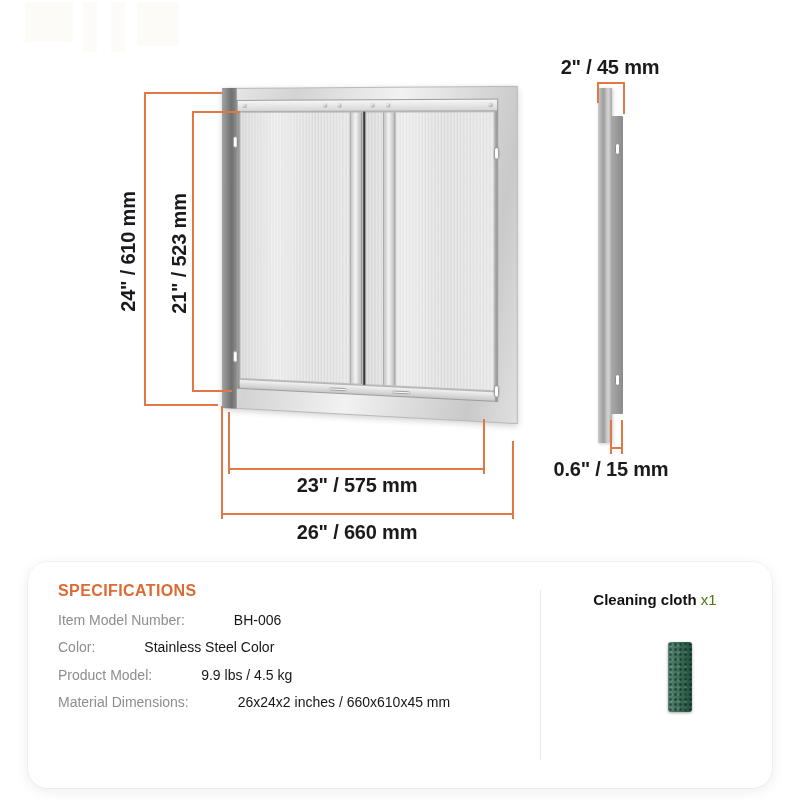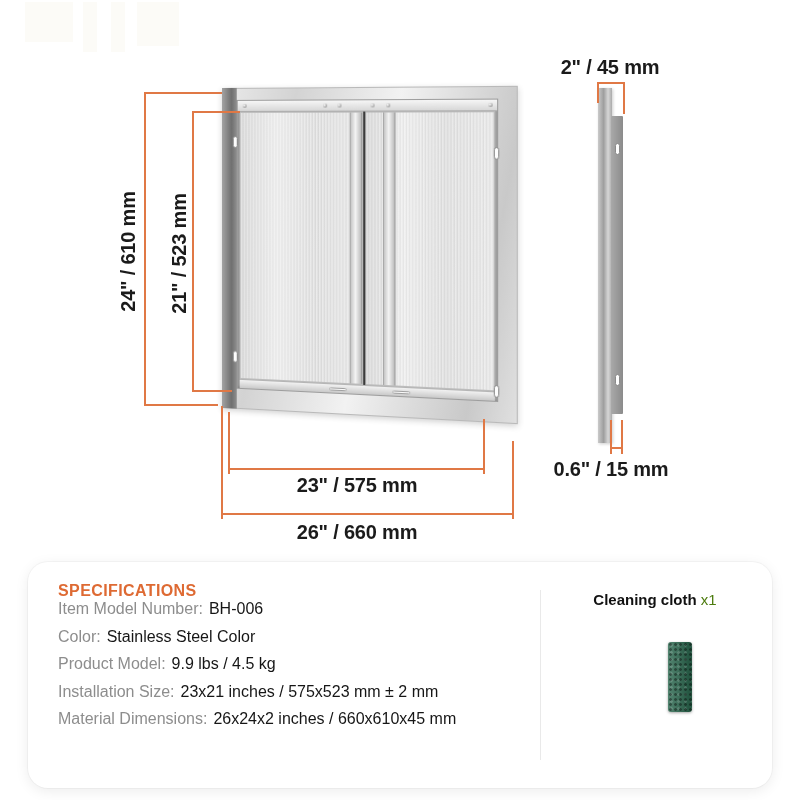--- a/index.html
+++ b/index.html
@@ -60,21 +60,21 @@
   .side-panel { position:absolute; left:611px; top:116px; width:12px; height:298px;
             background:linear-gradient(90deg,#a9a9a9,#8b8b8b); border-radius:1px; }
 
   
   .card { position:absolute; left:28px; top:562px; width:744px; height:226px;
           background:#fff; border-radius:20px;
           box-shadow:0 3px 14px rgba(0,0,0,.08), 0 0 0 1px rgba(0,0,0,.03); }
   .card-divider { position:absolute; left:512px; top:28px; width:1px; height:170px; background:#e9e9e9; }
   .specs { position:absolute; left:30px; top:20px; width:470px; }
   .sec-title { font-size:16px; font-weight:bold; color:#DE6A33; letter-spacing:.4px; }
-  .spec-row { height:27.5px; display:flex; align-items:flex-start; font-size:16px; white-space:nowrap; }
+  .spec-row { height:27.5px; display:flex; align-items:flex-end; font-size:14px; white-space:nowrap;gap:43px; }
   .spec-row:first-of-type { margin-top:7px; }
   .spec-label { color:#8d8d8d; margin-right:6px; }
   .spec-value { color:#161616; font-weight:normal; }
   .acc { position:absolute; left:512px; top:20px; width:230px; text-align:center; }
   .acc-item { margin-top:9px; font-size:15px; white-space:nowrap; }
   .acc-name { color:#111; font-weight:bold; }
   .acc-qty { color:#4d7c0f; }
   .cloth { position:relative; margin:34px 0 0 128px; width:24px; height:70px;
            background-color:#2E6B52; border-radius:3px;
            background-image:
@@ -180,24 +180,20 @@
       </div>
       <div class="spec-row">
         <span class="spec-label">Color:</span>
         <span class="spec-value">Stainless Steel Color</span>
       </div>
       <div class="spec-row">
         <span class="spec-label">Product Model:</span>
         <span class="spec-value">9.9 lbs / 4.5 kg</span>
       </div>
       <div class="spec-row">
-        <span class="spec-label">Installation Size:</span>
-        <span class="spec-value">23x21 inches / 575x523 mm ± 2 mm</span>
-      </div>
-      <div class="spec-row">
         <span class="spec-label">Material Dimensions:</span>
         <span class="spec-value">26x24x2 inches / 660x610x45 mm</span>
       </div>
     </div>
 
     <div class="acc">
       <div class="acc-item">
         <span class="acc-name">Cleaning cloth</span>
         <span class="acc-qty">x1</span>
       </div>

